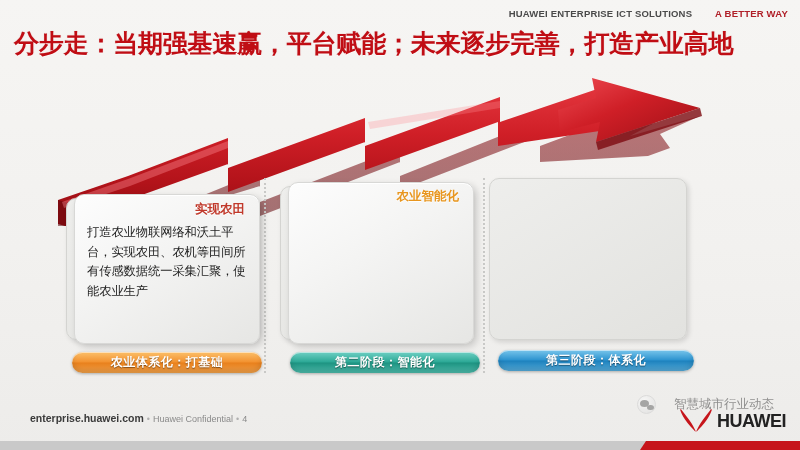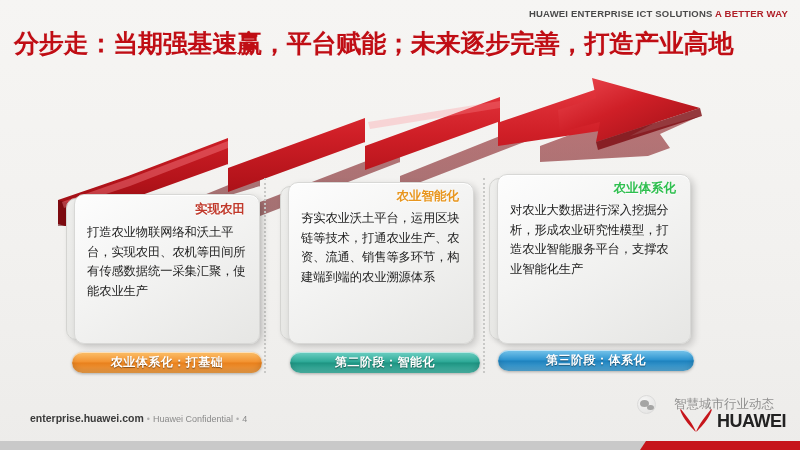--- a/index.html
+++ b/index.html
@@ -29,21 +29,21 @@
     position: absolute;
     right: 12px;
     top: 8px;
     font-size: 9.5px;
     font-weight: bold;
     letter-spacing: .2px;
     white-space: nowrap;
     color: #4a4a4a;
     font-family: "Liberation Sans", sans-serif;
   }
-  .tagline .accent { color: #b02029; }
+  .tagline .accent { color: #b02029; margin-left: 20px; }
 
   .slide-title {
     position: absolute;
     left: 14px;
     top: 27px;
     width: 780px;
     font-size: 25px;
     font-weight: bold;
     color: #c00d14;
     letter-spacing: -0.2px;
@@ -286,29 +286,24 @@
   <div class="card-back" style="left:66px; top:198px; width:190px; height:140px;"></div>
   <div class="card" style="left:74px; top:194px; width:184px; height:148px;">
     <div class="card-title" style="top:6px; color:#c0392b;">实现农田</div>
     <div class="card-body" style="left:12px; top:28px; width:162px;">打造农业物联网络和沃土平台，实现农田、农机等田间所有传感数据统一采集汇聚，使能农业生产</div>
   </div>
   <div class="pill" id="pill-1" style="left:72px; top:352px; width:190px;">农业体系化：打基础</div>
 
   <div class="card-back" style="left:280px; top:186px; width:188px; height:152px;"></div>
   <div class="card" style="left:288px; top:182px; width:184px; height:160px;">
     <div class="card-title" style="top:5px; color:#e8961f;">农业智能化</div>
-    <div class="card-body" style="left:12px; top:26px; width:162px;">夯实农业沃土平台，运用区块链等技术，打通农业生产、农资、流通、销售等多环节，构建端到端的农业溯源体系</div>
   </div>
   <div class="pill" id="pill-2" style="left:290px; top:352px; width:190px;">第二阶段：智能化</div>
 
   <div class="card-back" style="left:489px; top:178px; width:196px; height:160px;"></div>
-  <div class="card" style="left:497px; top:174px; width:192px; height:168px;">
-    <div class="card-title" style="top:5px; color:#2fbf4f;">农业体系化</div>
-    <div class="card-body" style="left:12px; top:26px; width:170px;">对农业大数据进行深入挖掘分析，形成农业研究性模型，打造农业智能服务平台，支撑农业智能化生产</div>
-  </div>
   <div class="pill" id="pill-3" style="left:498px; top:350px; width:196px;">第三阶段：体系化</div>
 
   <div class="footer-text">
     <span class="site">enterprise.huawei.com</span><span class="sep">•</span><span>Huawei Confidential</span><span class="sep">•</span><span>4</span>
   </div>
 
   <div id="wechat-watermark">
     <div class="wm-badge"></div>
     <div class="wm-text">智慧城市行业动态</div>
   </div>

